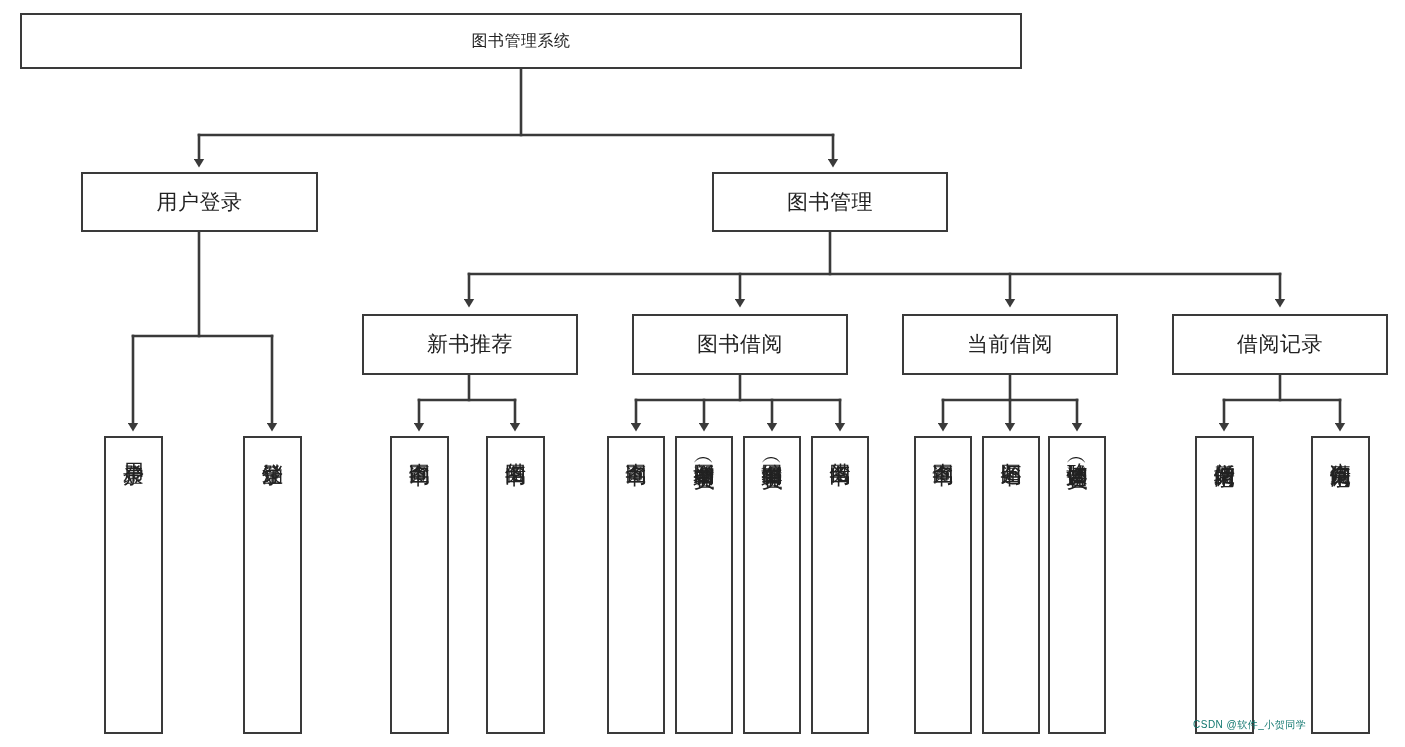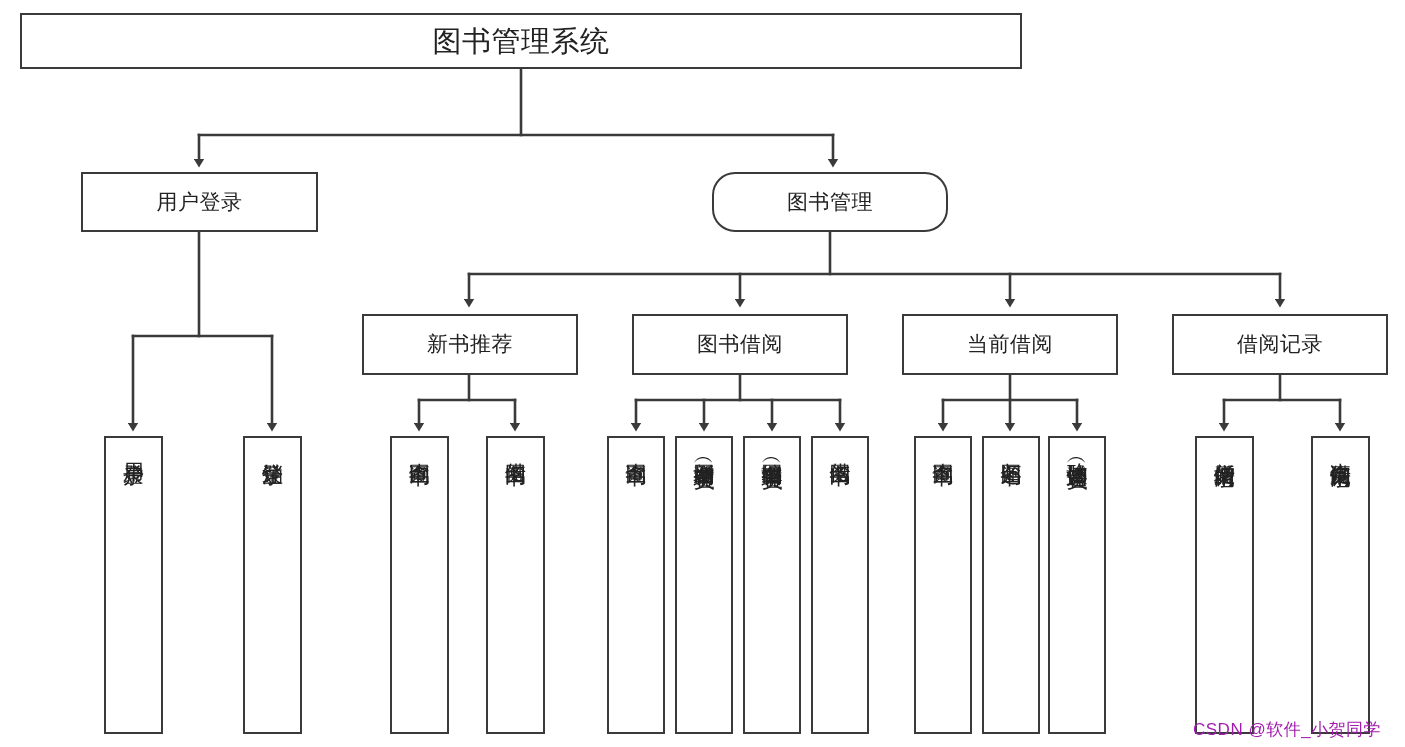--- a/index.html
+++ b/index.html
@@ -41,40 +41,40 @@
     text-align: center;
     line-height: 1.18;
   }
   
   .node.horiz .label {
     writing-mode: horizontal-tb;
     font-size: 21px;
     letter-spacing: 0.5px;
   }
   .node.root .label {
-    font-size: 29px;
+    font-size: 16px;
   }
   
   .node.vert {
     align-items: flex-start;
     justify-content: center;
     padding-top: 8px;
   }
   .node.vert .label {
     writing-mode: vertical-rl;
     text-orientation: upright;
     font-size: 21px;
     line-height: 1.05;
     letter-spacing: 1px;
     white-space: nowrap;
   }
   .watermark {
     position: absolute;
-    font-size: 17px;
-    color: #a21caf;
+    font-size: 10px;
+    color: #0f766e;
     white-space: nowrap;
     letter-spacing: 0.5px;
     text-align: center;
   }
 </style>
 </head>
 <body>
 
 <div id="canvas">
 
@@ -128,21 +128,21 @@
     </g>
   </svg>
 
   <div class="node horiz root" style="left:20px; top:13px; width:1002px; height:56px;">
     <span class="label">图书管理系统</span>
   </div>
 
   <div class="node horiz" style="left:81px; top:172px; width:237px; height:60px;">
     <span class="label">用户登录</span>
   </div>
-  <div class="node horiz" style="left:712px; top:172px; width:236px; height:60px;border-radius:23px;">
+  <div class="node horiz" style="left:712px; top:172px; width:236px; height:60px;">
     <span class="label">图书管理</span>
   </div>
 
   <div class="node horiz" style="left:632px; top:314px; width:216px; height:61px;">
     <span class="label">图书借阅</span>
   </div>
   <div class="node horiz" style="left:362px; top:314px; width:216px; height:61px;">
     <span class="label">新书推荐</span>
   </div>
   <div class="node horiz" style="left:902px; top:314px; width:216px; height:61px;">

